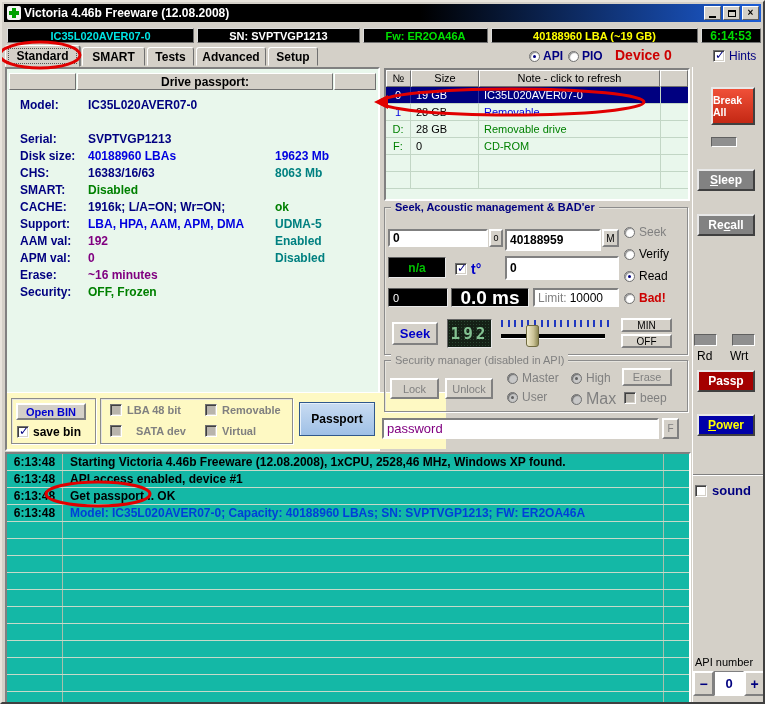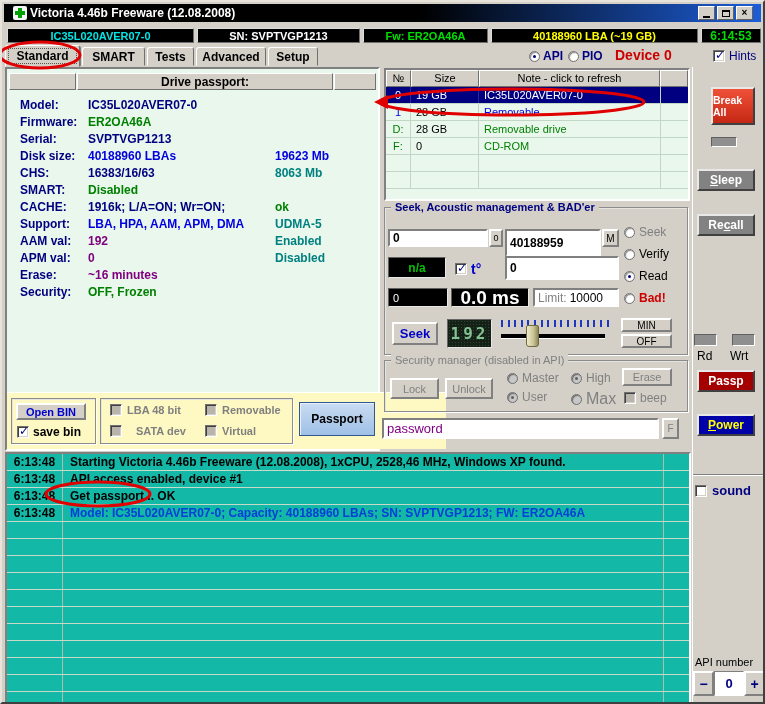--- a/index.html
+++ b/index.html
@@ -11,21 +11,21 @@
   }
   .sunken1{border:1px solid;border-color:#808080 #FFFFFF #FFFFFF #808080;}
   .abs{position:absolute;}
   .bold{font-weight:bold;}
   .navy{color:#000080;} .blue{color:#0000E0;} .teal{color:#008080;} .green{color:#008000;}
   .purple{color:#800080;} .redtx{color:#CC0000;} .graytx{color:#808080;}
 
   
   .titlebar{position:absolute;left:2px;top:2px;width:757px;height:18px;
     background:linear-gradient(90deg,#000 0%,#000 55%,#1D5DD6 100%);
-    display:flex;align-items:center;padding:0 8px;}
+    display:flex;align-items:center;padding:0 2px;}
   .app-icon{width:14px;height:14px;background:#F4F4F4;position:relative;margin:0 3px 0 1px;border-radius:2px;flex:none;}
   .app-icon::before{content:"";position:absolute;left:5px;top:2px;width:4px;height:10px;background:#00A000;}
   .app-icon::after{content:"";position:absolute;left:2px;top:5px;width:10px;height:4px;background:#00A000;}
   .title-text{color:#FFF;font-weight:bold;font-size:12px;flex:1;white-space:nowrap;}
   .winbtn{width:17px;height:14px;background:#D4D0C8;border:1px solid;border-color:#FFF #606060 #606060 #FFF;
     margin-left:2px;display:flex;align-items:center;justify-content:center;font-size:10px;font-weight:bold;line-height:1;}
   .glyph-min{width:7px;height:2px;background:#000;margin-top:7px;}
   .glyph-max{width:8px;height:7px;border:1px solid #000;border-top:2px solid #000;}
 
   
@@ -161,24 +161,20 @@
   <div class="left-panel">
     <div class="pp-green">
       <div class="pp-hcell" style="left:2px;width:67px;"></div>
       <div class="pp-hcell" style="left:70px;width:256px;">Drive passport:</div>
       <div class="pp-hcell" style="left:327px;width:42px;"></div>
 
       <div class="pp-row" style="top:29px;">
           <span class="pp-label">Model:</span>
           <span class="pp-val navy">IC35L020AVER07-0</span>
         </div>
-      <div class="pp-row" style="top:46px;">
-          <span class="pp-label">Firmware:</span>
-          <span class="pp-val green">ER2OA46A</span>
-        </div>
       <div class="pp-row" style="top:63px;">
           <span class="pp-label">Serial:</span>
           <span class="pp-val navy">SVPTVGP1213</span>
         </div>
       <div class="pp-row" style="top:80px;">
           <span class="pp-label">Disk size:</span>
           <span class="pp-val blue">40188960 LBAs</span>
           <span class="pp-extra blue">19623 Mb</span>
         </div>
       <div class="pp-row" style="top:97px;">
@@ -294,21 +290,21 @@
           <span class="dt-c3"></span>
           <span class="dt-c4"></span>
         </div>
     </div>
 
     <div class="gbox" style="left:2px;top:140px;width:304px;height:148px;">
       <span class="gbox-legend navy">Seek, Acoustic management &amp; BAD'er</span>
 
       <input class="inputbox abs" style="left: 3px; top: 21px; width: 100px; height: 18px;" value="0">
       <div class="btn abs" style="left:104px;top:21px;width:14px;height:18px;font-size:9px;">0</div>
-      <input class="inputbox abs" style="left: 120px; top: 21px; width: 96px; height: 28px;" value="40188959">
+      <input class="inputbox abs" style="left: 120px; top: 21px; width: 96px; height: 22px;" value="40188959">
       <div class="btn abs" style="left:217px;top:21px;width:17px;height:18px;font-size:10px;">M</div>
 
       <div class="blackbox abs" style="left:3px;top:49px;width:58px;height:21px;justify-content:center;">
         <span class="bold" style="color:#00C000;font-size:12px;">n/a</span>
       </div>
       <div class="ctl-row" style="left:70px;top:53px;gap:4px;">
         <span class="cb checked"></span>
         <span class="bold" style="color:#0000C8;font-size:14px;">t°</span>
       </div>
       <input class="inputbox abs" style="left: 120px; top: 48px; width: 114px; height: 24px;" value="0">

